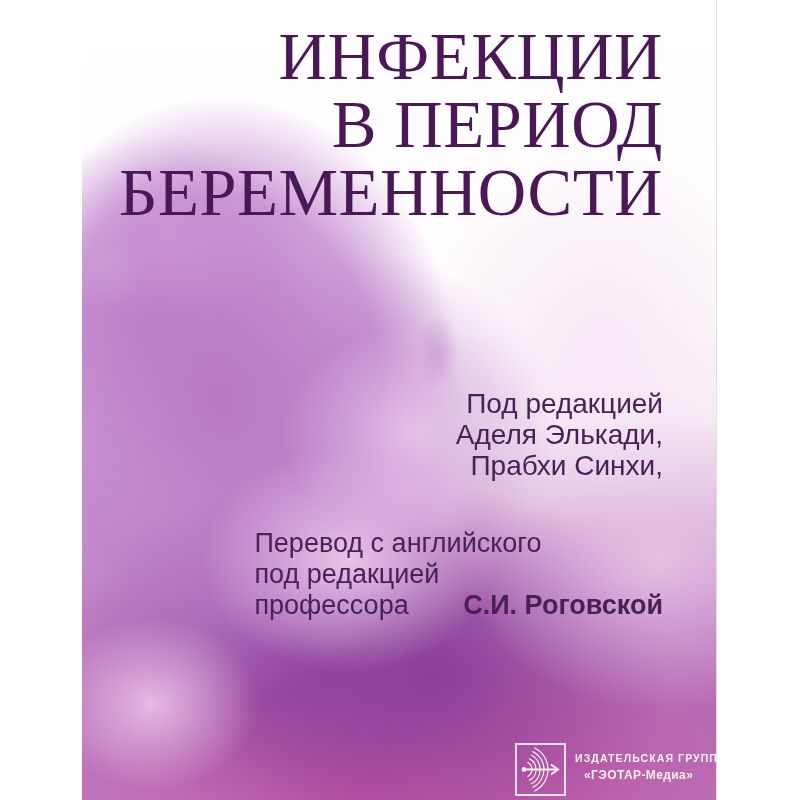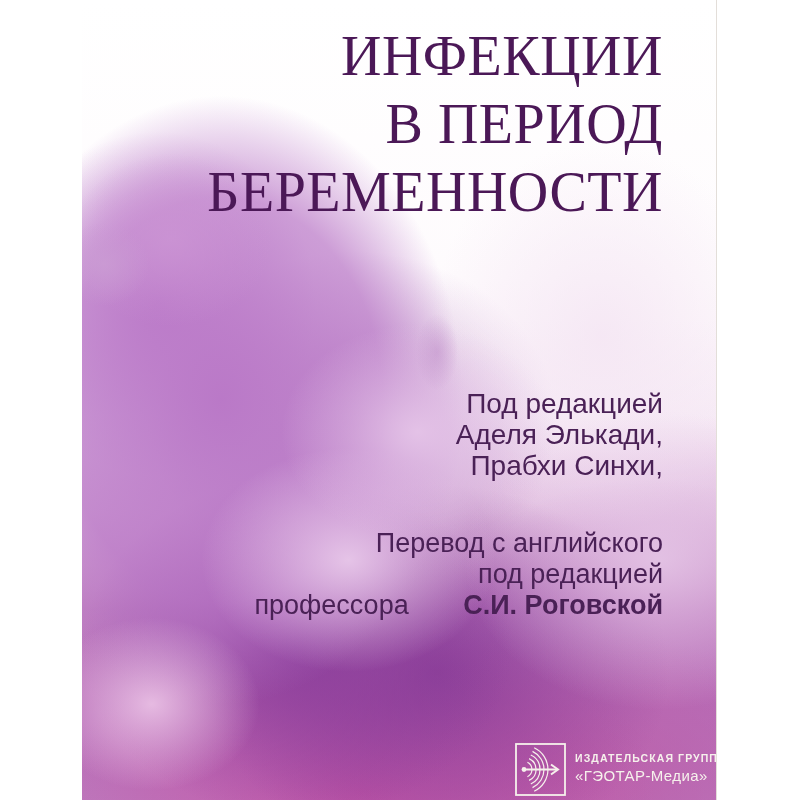--- a/index.html
+++ b/index.html
@@ -36,21 +36,21 @@
       radial-gradient(330px 190px at 75% 97%, rgba(189,94,168,.85) 0%, rgba(189,94,168,0) 80%),
       radial-gradient(310px 290px at 89% 88%, rgba(183,109,183,.9) 0%, rgba(183,109,183,0) 78%),
       linear-gradient(180deg, rgba(255,255,255,0) 40%, rgba(240,222,240,.35) 52%, rgba(205,150,205,.55) 64%, rgba(178,103,182,.8) 76%, rgba(176,95,176,.9) 88%, rgba(185,110,183,.92) 100%),
       linear-gradient(180deg, #ffffff 0%, #fefbfd 35%, #faf1f8 55%, #f5e6f2 75%, #f2dff0 100%);
   }
   .title{
     position:absolute;top:22px;right:53px;margin:0;
     text-align:right;
     font-family:"Liberation Serif","DejaVu Serif",serif;
     font-weight:normal;
-    font-size:56px;line-height:68px;
+    font-size:67px;line-height:68px;
     letter-spacing:.5px;
     color:#4b1857;
   }
   .subtitle{
     position:absolute;left:195px;top:252px;width:436px;
     box-sizing:border-box;
     border-top:2px solid #94849a;
     border-bottom:2px solid #94849a;
     padding:15px 50px 10px 0;
     text-align:right;
@@ -61,39 +61,38 @@
   }
   .editors{
     position:absolute;top:388px;right:53px;
     text-align:right;
     font-size:28px;line-height:31px;
     color:#4a2156;
   }
   .editors .names{font-weight:normal;}
   .translation{
     position:absolute;top:528px;right:53px;
-    text-align:right;
     font-size:27px;line-height:31px;
     color:#4a2156;
   }
   .translation b{font-weight:bold;margin-left:47px;}
   .publisher{
     position:absolute;left:433px;top:743px;
     display:flex;gap:9px;align-items:flex-start;
     color:#f6f1ec;
   }
   .publisher .logo{display:block;}
   .pub-text{padding-top:9px;}
   .pub-line1{
     font-size:10.5px;font-weight:bold;letter-spacing:1.1px;
     line-height:12px;white-space:nowrap;
   }
   .pub-line2{
-    font-size:15px;font-weight:normal;letter-spacing:.4px;
-    line-height:17px;margin-top:3px;white-space:nowrap;
+    font-size:12px;font-weight:bold;letter-spacing:.4px;
+    line-height:17px;margin-top:3px;white-space:nowrap;margin-left:9px;
   }
 </style>
 </head>
 <body>
 
 <div class="page">
   <div class="book">
     <div class="smoke"></div>
 
     <h1 class="title">

